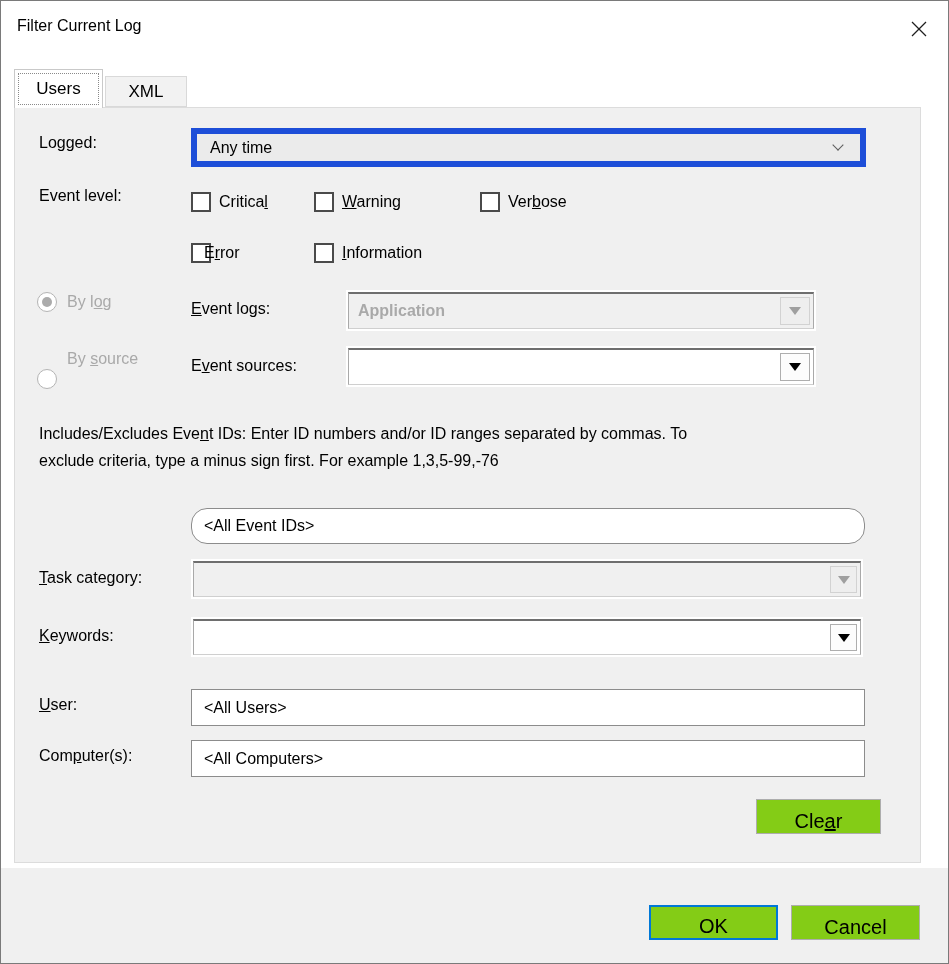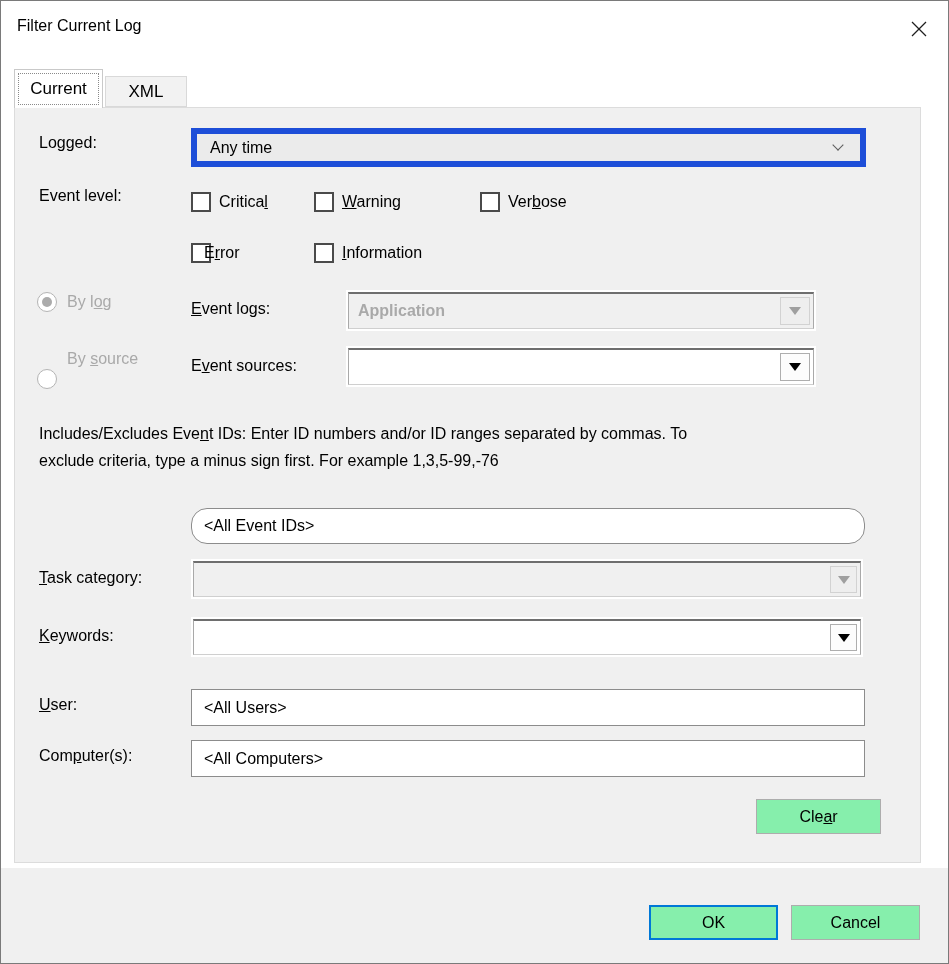--- a/index.html
+++ b/index.html
@@ -50,22 +50,22 @@
   .tri-gray{border-top-color:#9f9f9f;}
 
   
   .textbox{background:#fff;border:1px solid #8c8c8c;font-size:16px;padding:0 12px;
     font-family:"Liberation Sans","DejaVu Sans",sans-serif;color:#000;outline:none;}
 
   
   .desc{font-size:16px;white-space:nowrap;}
 
   
-  .btn{background:#86efac;border:1px solid #adadad;display:flex;align-items:center;justify-content:center;
-       font-size:16px;cursor:default;}
+  .btn{background:#84cc16;border:1px solid #adadad;display:flex;align-items:flex-end;justify-content:center;
+       font-size:20px;cursor:default;}
   .btn-default{border:2px solid #0078d7;}
 
   .footer{background:#f0f0f0;}
   .xline{stroke:#1f1f1f;stroke-width:1.3;}
 </style>
 </head>
 <body>
 
 <div class="dialog">
 
@@ -73,21 +73,21 @@
   <div class="abs close-btn" style="left:903px;top:13px;">
     <svg width="22" height="22" viewBox="0 0 22 22">
       <line class="xline" x1="4" y1="4" x2="18" y2="18"></line>
       <line class="xline" x1="18" y1="4" x2="4" y2="18"></line>
     </svg>
   </div>
 
   <div class="abs page" style="left:13px;top:106px;width:907px;height:756px;"></div>
 
   <div class="abs tab tab-selected" style="left:13px;top:68px;width:89px;height:39px;">
-    <span>Current</span>
+    <span>Users</span>
   </div>
   <div class="abs tab tab-plain" style="left:104px;top:75px;width:82px;height:31px;">
     <span>XML</span>
   </div>
 
   <div class="abs lbl" style="left:38px;top:133px;">Lo<span class="mn">g</span>ged:</div>
   <div class="abs flatcombo" style="left:190px;top:127px;width:675px;height:39px;">
     <span class="val">Any time</span>
     <span class="chev"></span>
   </div>

